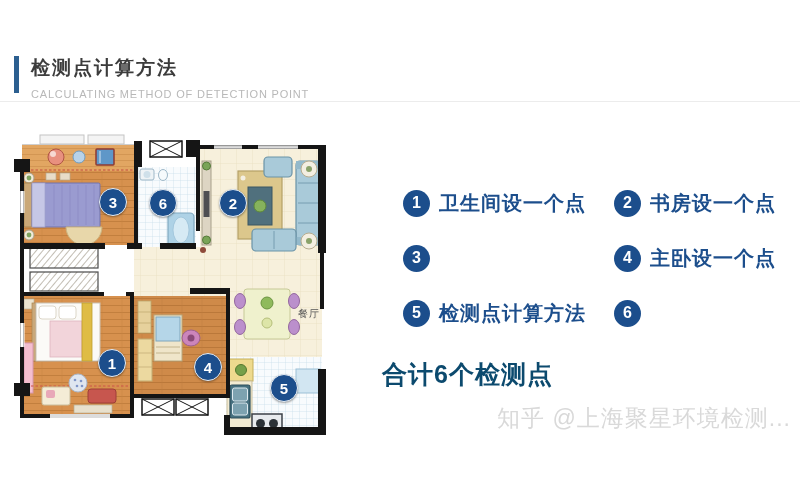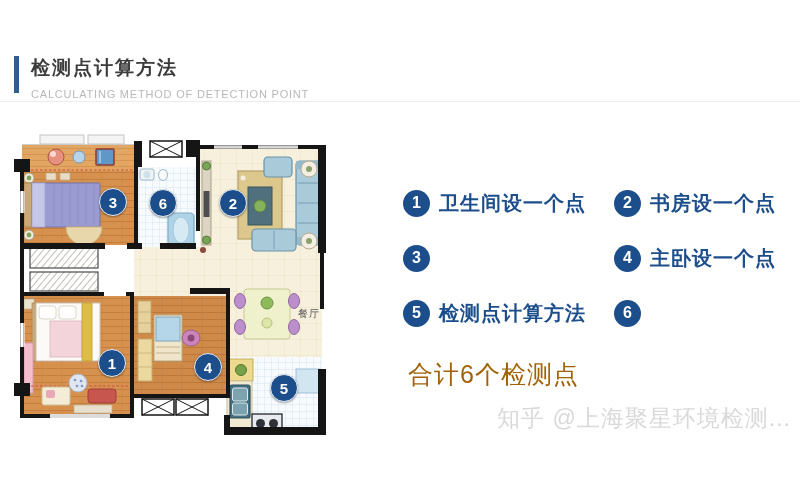--- a/index.html
+++ b/index.html
@@ -30,21 +30,21 @@
     position:absolute;left:403px;top:189px;
     display:grid;grid-template-columns:211px max-content;row-gap:27px;
   }
   .legend-item{display:flex;align-items:center;height:28px;}
   .legend-num{
     width:27px;height:27px;border-radius:50%;background:#1c4e8c;flex:0 0 27px;
     display:flex;align-items:center;justify-content:center;
     color:#ffffff;font-size:16px;font-weight:bold;
   }
   .legend-label{margin-left:9px;font-size:20px;font-weight:bold;color:#1c4e8c;letter-spacing:1px;white-space:nowrap;}
-  .total-line{position:absolute;left:408px;top:358px;font-size:25px;font-weight:normal;color:#a16207;letter-spacing:1px;}
+  .total-line{position:absolute;left:382px;top:358px;font-size:25px;font-weight:bold;color:#0c4a6e;letter-spacing:1px;}
   .watermark{position:absolute;left:497px;top:403px;font-size:23px;color:#d9d9d9;letter-spacing:1px;}
 </style>
 </head>
 <body>
 
 <div class="accent-bar"></div>
 <div class="page-title">检测点计算方法</div>
 <div class="page-subtitle">CALCULATING METHOD OF DETECTION POINT</div>
 <div class="header-divider"></div>
 

